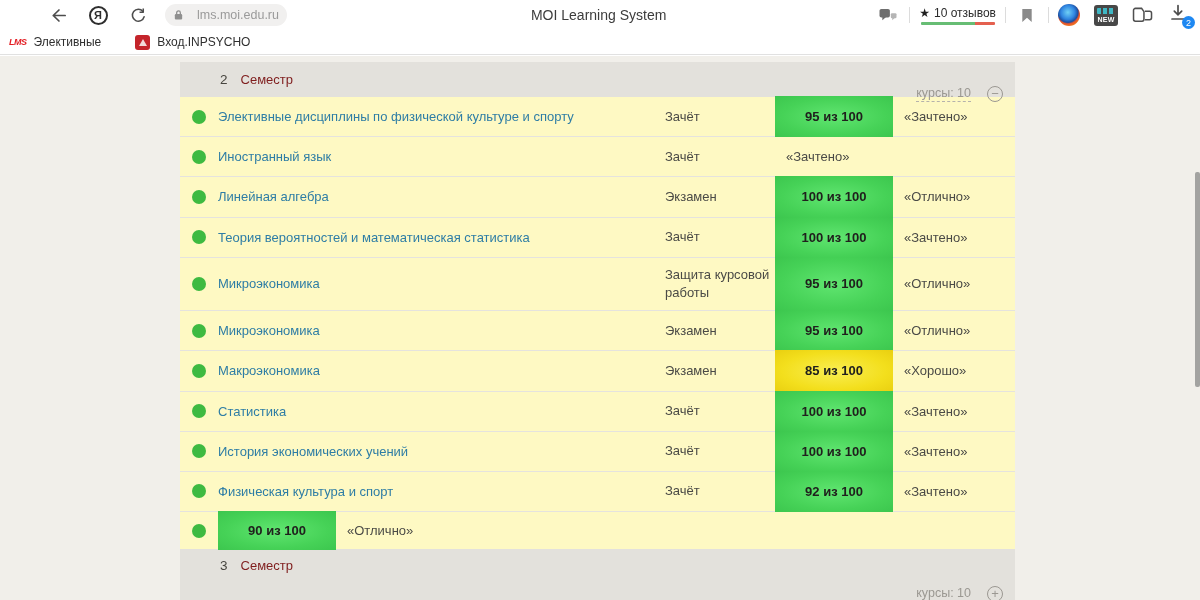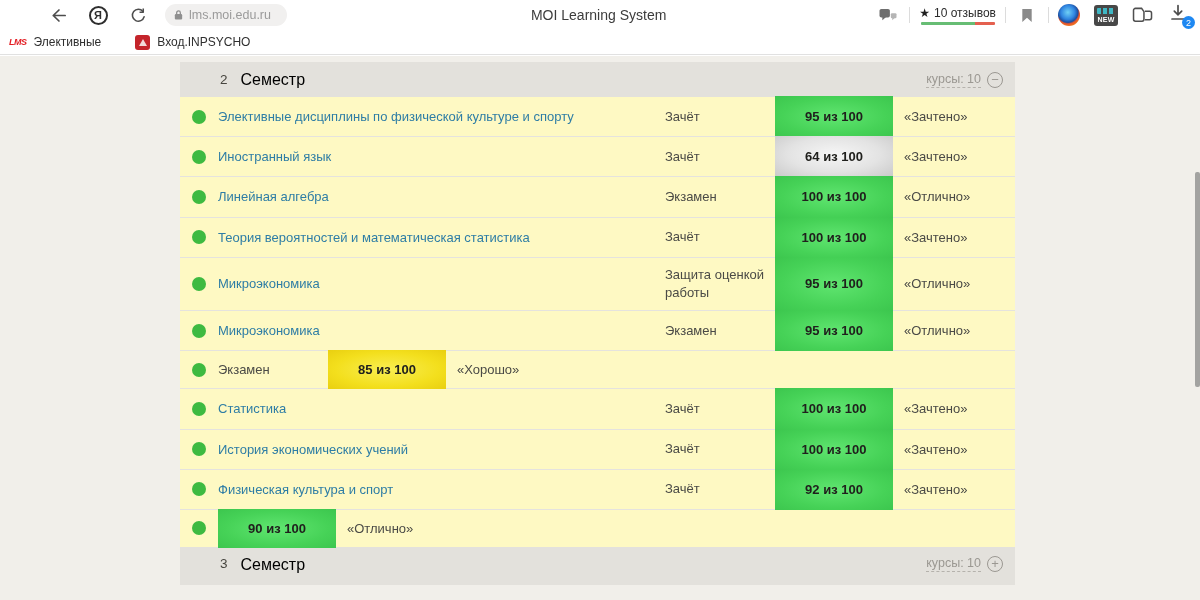--- a/index.html
+++ b/index.html
@@ -11,21 +11,21 @@
   .chrome-btn { position:absolute; top:3px; width:24px; height:24px; display:flex;
     align-items:center; justify-content:center; cursor:pointer; }
   .back-btn { left:46px; }
   .ya-btn { left:86px; }
   .ya-circle { width:19px; height:19px; border:2px solid #2e2e2e; border-radius:50%;
     display:flex; align-items:center; justify-content:center;
     font-size:11px; font-weight:bold; color:#2e2e2e; }
   .refresh-btn { left:126px; }
   .addressbar { position:absolute; left:125px; top:4px; width:122px; height:22px;
     background:#f1f0ef; border-radius:11px; display:flex; align-items:center;
-    padding:0 8px; gap:5px; }
+    padding:0 8px; gap:13px; }
   .addressbar .url { font-size:12.5px; color:#9a9a9a; white-space:nowrap; }
   .page-title { position:absolute; left:50%; top:7px; transform:translateX(-51%);
     font-size:14px; color:#3c3c3c; white-space:nowrap; }
 
   .chrome-right { position:absolute; right:0; top:0; height:30px; display:flex;
     align-items:center; }
   .vsep { width:1px; height:16px; background:#dcdcdc; margin:0 9px; }
   .reviews { display:flex; flex-direction:column; align-items:center; cursor:pointer; }
   .reviews-line { display:flex; align-items:center; gap:4px; font-size:12px;
     color:#2b2b2b; white-space:nowrap; }
@@ -60,22 +60,22 @@
     border-right:4px solid transparent; border-bottom:7px solid #f3d9d9; }
 
   
   .content { position:absolute; left:0; top:56px; width:1200px; height:544px;
     background:#f1efea; }
   .semester-table { position:absolute; left:180px; top:6px; width:835px; }
 
   .sem-row { display:flex; align-items:center; height:35px; background:#e3e1dc;
     padding:0 12px 0 40px; }
   .sem-num { font-size:13.5px; color:#47453f; margin-right:13px; }
-  .sem-title { font-size:16px; color:#000000; flex:1; }
-  .courses-toggle { display:flex; align-items:center; gap:6px; cursor:pointer; }
+  .sem-title { font-size:13px; color:#7f1d1d; flex:1; }
+  .courses-toggle { display:flex; align-items:center; gap:16px; cursor:pointer;margin-top:28px; }
   .courses-label { font-size:12.5px; color:#9b9892; border-bottom:1px dashed #b5b2ac;
     padding-bottom:1px; }
   .toggle-circle { width:16px; height:16px; border:1.5px solid #9b9892; border-radius:50%;
     color:#9b9892; font-size:13px; line-height:14px; display:flex; align-items:center;
     justify-content:center; }
   .sem-footer { min-height:38px; height:auto; align-items:flex-start; padding-top:9px; }
 
   .trow { display:flex; align-items:center; min-height:38px; background:#fef9c3;
     border-top:1px solid #e5e3de; }
   .trow:first-child { border-top:none; }
@@ -217,23 +217,20 @@
   </div>
 
   <div class="trow">
     <div class="cell-dot">
       <span class="dot"></span>
     </div>
     <div class="cell-name">
       <a class="course-link">Иностранный язык</a>
     </div>
     <div class="cell-exam">Зачёт</div>
-    <div class="cell-score">
-      <span class="badge gray">64 из 100</span>
-    </div>
     <div class="cell-grade">«Зачтено»</div>
   </div>
 
   <div class="trow">
     <div class="cell-dot">
       <span class="dot"></span>
     </div>
     <div class="cell-name">
       <a class="course-link">Линейная алгебра</a>
     </div>
@@ -258,21 +255,21 @@
     <div class="cell-grade">«Зачтено»</div>
   </div>
 
   <div class="trow">
     <div class="cell-dot">
       <span class="dot"></span>
     </div>
     <div class="cell-name">
       <a class="course-link">Микроэкономика</a>
     </div>
-    <div class="cell-exam">Защита оценкой работы</div>
+    <div class="cell-exam">Защита курсовой работы</div>
     <div class="cell-score">
       <span class="badge green">95 из 100</span>
     </div>
     <div class="cell-grade">«Отлично»</div>
   </div>
 
   <div class="trow">
     <div class="cell-dot">
       <span class="dot"></span>
     </div>
@@ -282,20 +279,23 @@
     <div class="cell-exam">Экзамен</div>
     <div class="cell-score">
       <span class="badge green">95 из 100</span>
     </div>
     <div class="cell-grade">«Отлично»</div>
   </div>
 
   <div class="trow">
     <div class="cell-dot">
       <span class="dot"></span>
+    </div>
+    <div class="cell-name">
+      <a class="course-link">Макроэкономика</a>
     </div>
     <div class="cell-exam">Экзамен</div>
     <div class="cell-score">
       <span class="badge yellow">85 из 100</span>
     </div>
     <div class="cell-grade">«Хорошо»</div>
   </div>
 
   <div class="trow">
     <div class="cell-dot">

